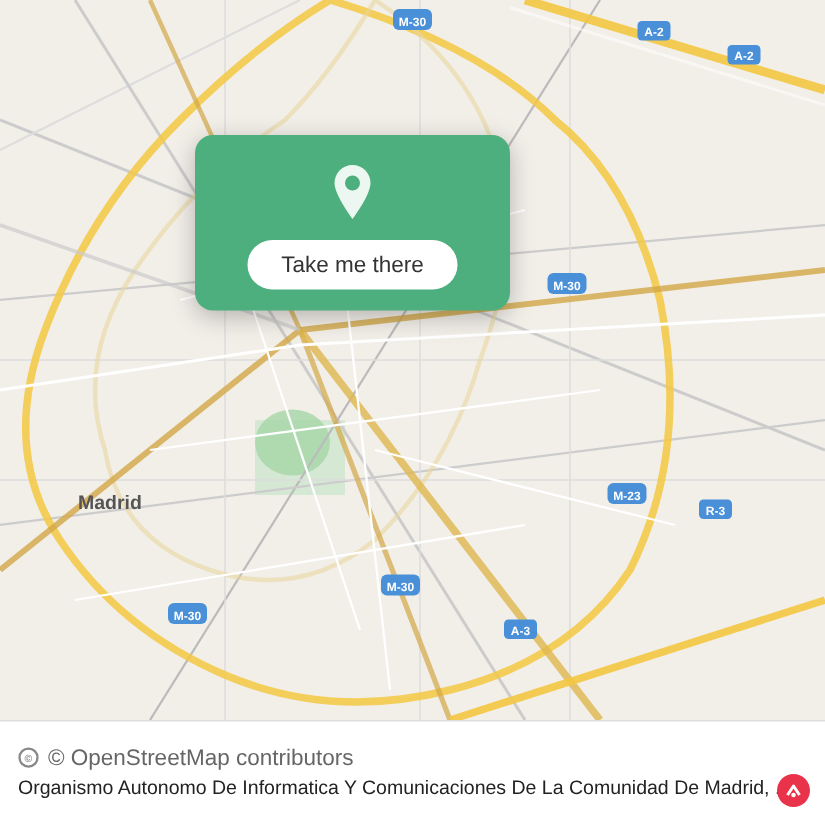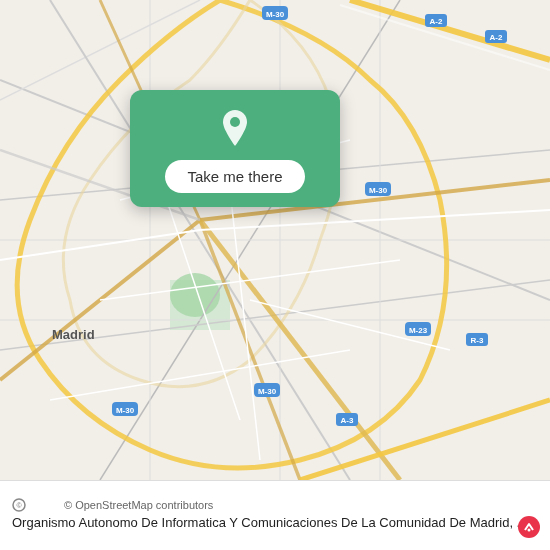--- a/index.html
+++ b/index.html
@@ -77,23 +77,22 @@
     }
 
     .bottom-bar-top {
       display: flex;
       align-items: center;
       gap: 6px;
       margin-bottom: 2px;
     }
 
     .osm-text {
-      font-size: 11px;
+      font-size: 15px;
       color: #666;
-      margin-left: 32px;
     }
 
     .place-name {
       font-size: 13px;
       color: #222;
       font-weight: 400;
       line-height: 1.4;
     }
 
     .moovit-logo {

